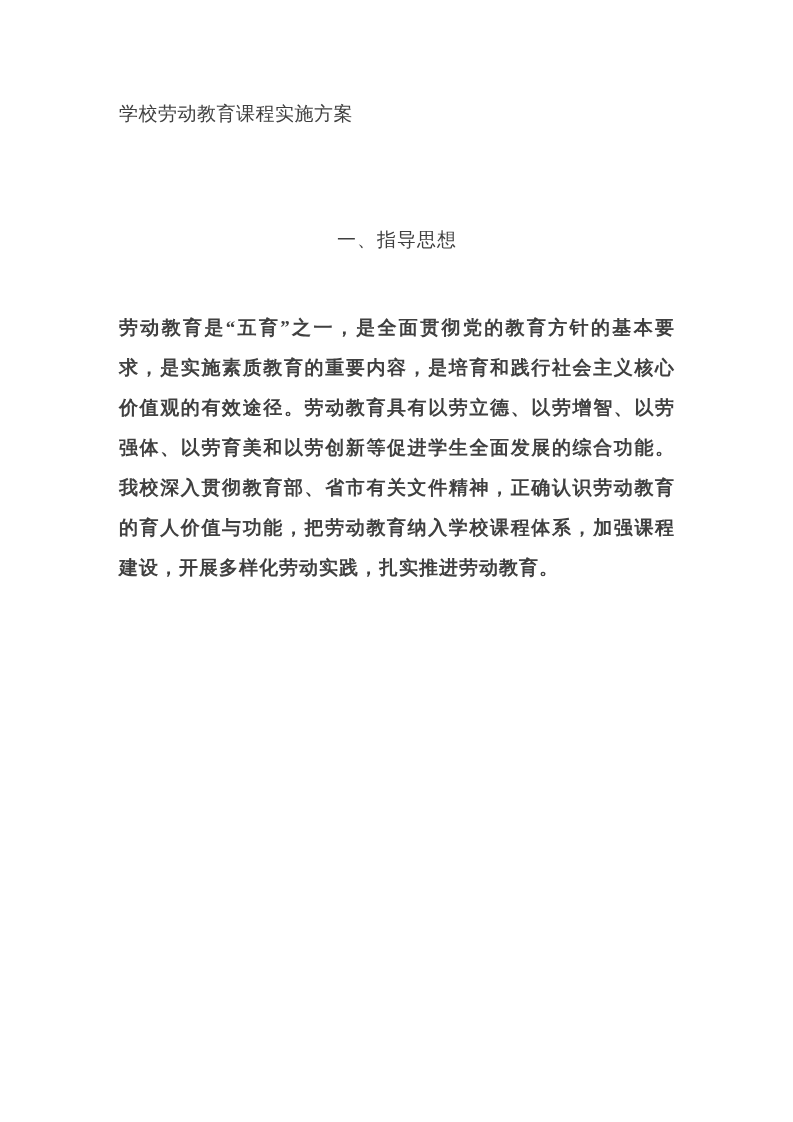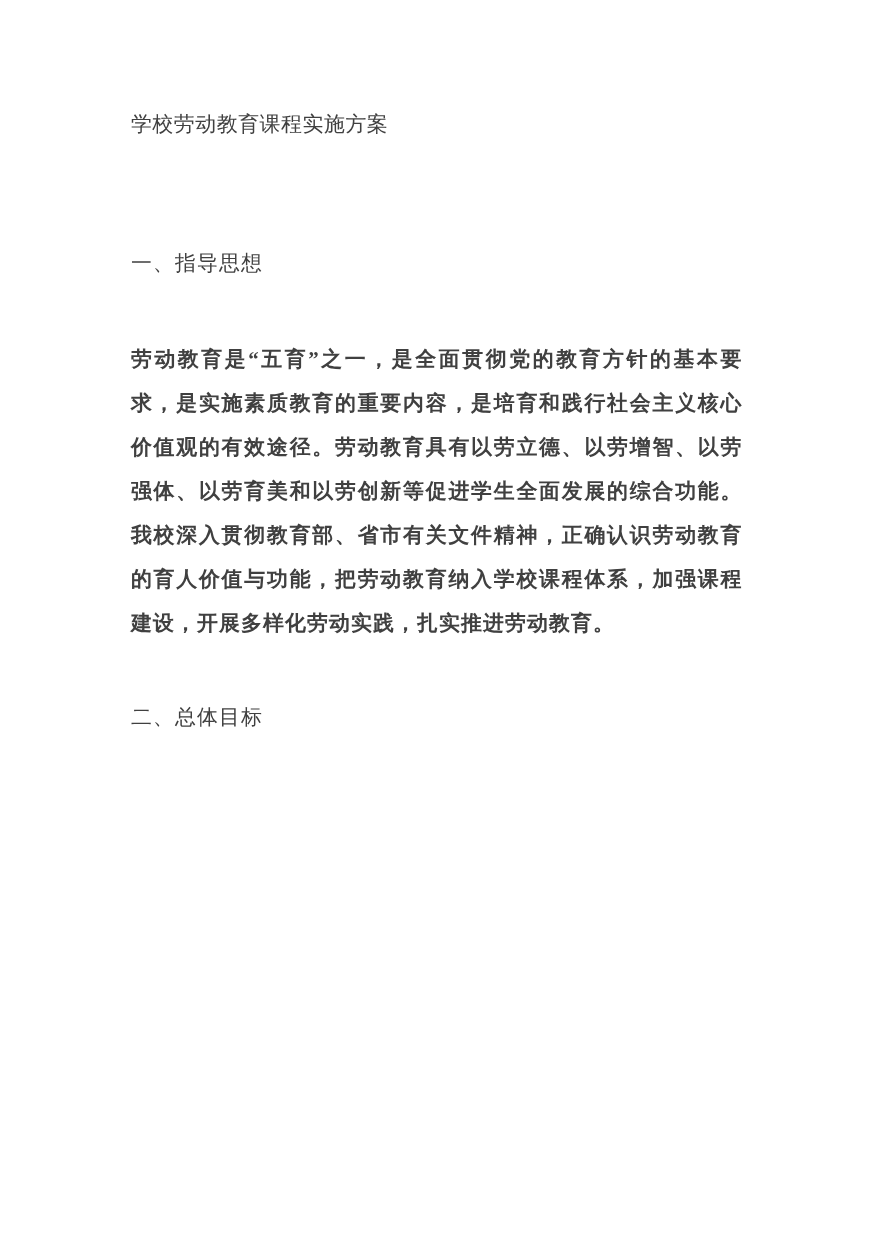--- a/index.html
+++ b/index.html
@@ -30,20 +30,21 @@
   .sec-heading {
     margin: 0;
     font-size: 19px;
     font-weight: normal;
     line-height: 40px;
     letter-spacing: 1px;
     white-space: nowrap;
   }
   .sec-heading.first {
     margin-top: 86px;
+    text-align: center;
   }
   .sec-heading.second {
     margin-top: 45px;
   }
   .body-para {
     margin: 0;
     font-size: 19px;
     line-height: 40px;
     text-align: justify;
     text-justify: inter-character;
@@ -62,15 +63,14 @@
 </head>
 <body>
 
 <div class="page">
   <h1 class="doc-title">学校劳动教育课程实施方案</h1>
 
   <h2 class="sec-heading first">一、指导思想</h2>
 
   <p class="body-para first">劳动教育是“五育”之一，是全面贯彻党的教育方针的基本要求，是实施素质教育的重要内容，是培育和践行社会主义核心价值观的有效途径。劳动教育具有以劳立德、以劳增智、以劳强体、以劳育美和以劳创新等促进学生全面发展的综合功能。我校深入贯彻教育部、省市有关文件精神，正确认识劳动教育的育人价值与功能，把劳动教育纳入学校课程体系，加强课程建设，开展多样化劳动实践，扎实推进劳动教育。</p>
 
-  <h2 class="sec-heading second">二、总体目标</h2>
 
 </div>
 
 </body></html>

